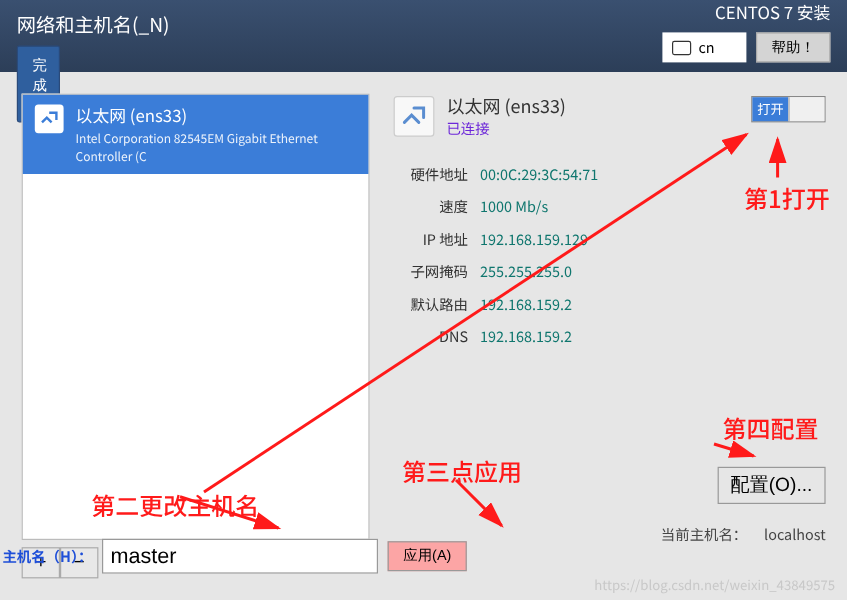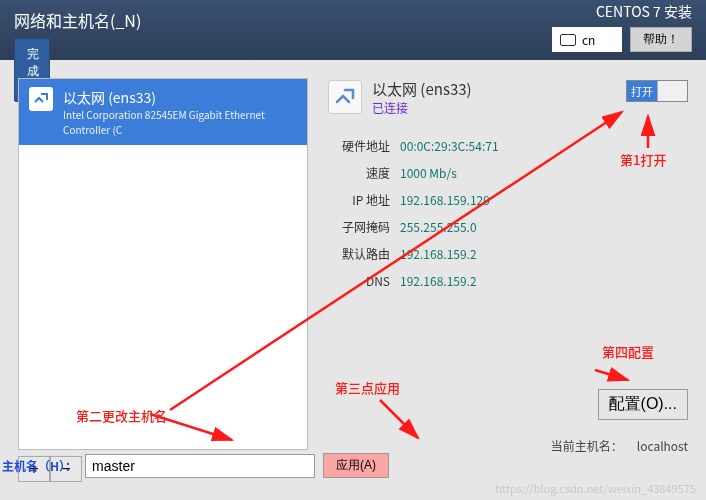--- a/index.html
+++ b/index.html
@@ -32,23 +32,23 @@
 .toggle-on { background: #3b7dd8; color: #fff; width: 50%; display: flex; align-items: center; justify-content: center; font-size: 11px; }
 .toggle-off { width: 50%; background: #f0f0f0; border-left: 1px solid #aaa; }
 .detail-rows { font-size: 12px; }
 .detail-row { display: flex; gap: 10px; padding: 5px 0; }
 .detail-label { width: 62px; text-align: right; color: #333; }
 .detail-value { color: #0f766e; }
 .configure-btn { position: absolute; bottom: 62px; right: 0; padding: 4px 10px; border: 1px solid #999; background: #e6e6e6; font-size: 16px; cursor: pointer; }
 .current-host { position: absolute; bottom: 28px; right: 0; font-size: 12px; color: #444; display: flex; gap: 14px; }
 .hostname-row { position: absolute; bottom: 22px; left: 2px; display: flex; align-items: center; gap: 8px; font-size: 12px; }
 .hostname-label { color: #1d4ed8; font-weight: bold; }
-.hostname-input { width: 230px; padding: 3px 6px; border: 1px solid #999; font-size: 14px; background: #fff; }
+.hostname-input { width: 230px; padding: 3px 6px; border: 1px solid #999; font-size: 18px; background: #fff; }
 .apply-btn { padding: 3px 12px; border: 1px solid #999; background: #fca5a5; font-size: 12px; cursor: pointer; }
-.anno { position: absolute; color: #ff1a1a; font-size: 13px; font-weight: 500; pointer-events: none; z-index: 10; }
+.anno { position: absolute; color: #ff1a1a; font-size: 20px; font-weight: 500; pointer-events: none; z-index: 10; }
 svg.arrows { position: absolute; top: 0; left: 0; width: 706px; height: 500px; pointer-events: none; z-index: 5; }
 .watermark { position: absolute; bottom: 4px; right: 10px; font-size: 11px; color: #c8c8c8; }
 </style>
 </head>
 <body>
 
 <div class="header">
   <div class="header-left">
     <div class="page-title">网络和主机名(_N)</div>
     <button class="done-btn">完成(D)</button>

